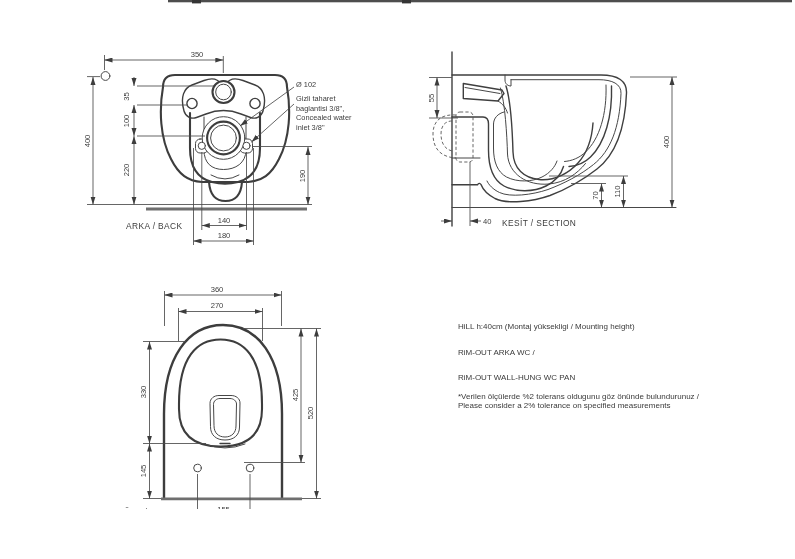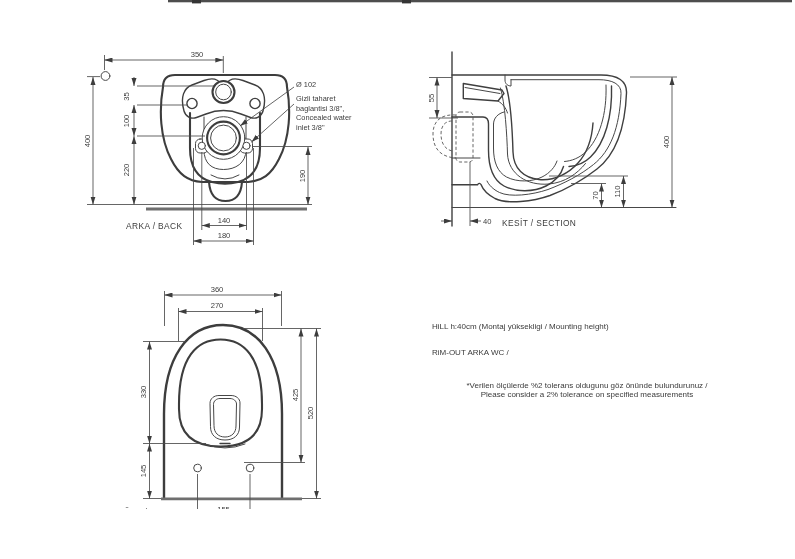--- a/index.html
+++ b/index.html
@@ -11,24 +11,24 @@
   .lnT2{stroke:#3d3d3d;stroke-width:2.4;fill:none;stroke-linecap:round;stroke-linejoin:round;}
   .ln{stroke:#3f3f3f;stroke-width:1.4;fill:none;stroke-linecap:round;stroke-linejoin:round;}
   .lnt{stroke:#474747;stroke-width:1;fill:none;stroke-linecap:round;stroke-linejoin:round;}
   .dim{stroke:#4a4a4a;stroke-width:0.85;fill:none;}
   .dash{stroke:#565656;stroke-width:0.9;fill:none;stroke-dasharray:3.2,2.2;}
   .gthick{stroke:#6f6f6f;stroke-width:2.8;fill:none;}
   .wf{fill:#ffffff;}
   text.dimtxt{font:7.6px "Liberation Sans", sans-serif;fill:#3c3c3c;}
   text.viewlbl{font:8.4px "Liberation Sans", sans-serif;fill:#3c3c3c;letter-spacing:.4px;}
   text.callout{font:7.4px "Liberation Sans", sans-serif;fill:#3c3c3c;}
-  .notes{position:absolute;left:432px;top:322px;width:310px;color:#3a3a3a;
+  .notes{position:absolute;left:458px;top:322px;width:310px;color:#3a3a3a;
          font-size:8px;line-height:9px;}
   .notes .nline{margin:0 0 9.5px 0;}
-  .notes .npara{margin:8px 0 0 0;white-space:pre-line;text-align:center;}
+  .notes .npara{margin:8px 0 0 0;white-space:pre-line;}
   .notes .gap{height:7px;}
 </style>
 </head>
 <body>
 
 <div class="canvas">
 
 <svg width="795" height="559" viewBox="0 0 795 559">
   <defs>
     <marker id="aE" markerWidth="9" markerHeight="6" refX="8" refY="2.5" orient="auto" markerUnits="userSpaceOnUse">
@@ -257,17 +257,18 @@
 
     <text class="viewlbl" x="124" y="515">ÜST / TOP</text>
   </g>
 </svg>
 
   <div class="notes">
     <p class="nline">HiLL h:40cm (Montaj yüksekligi / Mounting height)</p>
     <div class="gap"></div>
     <p class="nline">RiM-OUT ARKA WC /</p>
     <div class="gap"></div>
+    <p class="nline">RiM-OUT WALL-HUNG WC PAN</p>
     <p class="npara">*Verilen ölçülerde %2 tolerans oldugunu göz önünde bulundurunuz /
 Please consider a 2% tolerance on specified measurements</p>
   </div>
 
 </div>
 
 </body></html>

